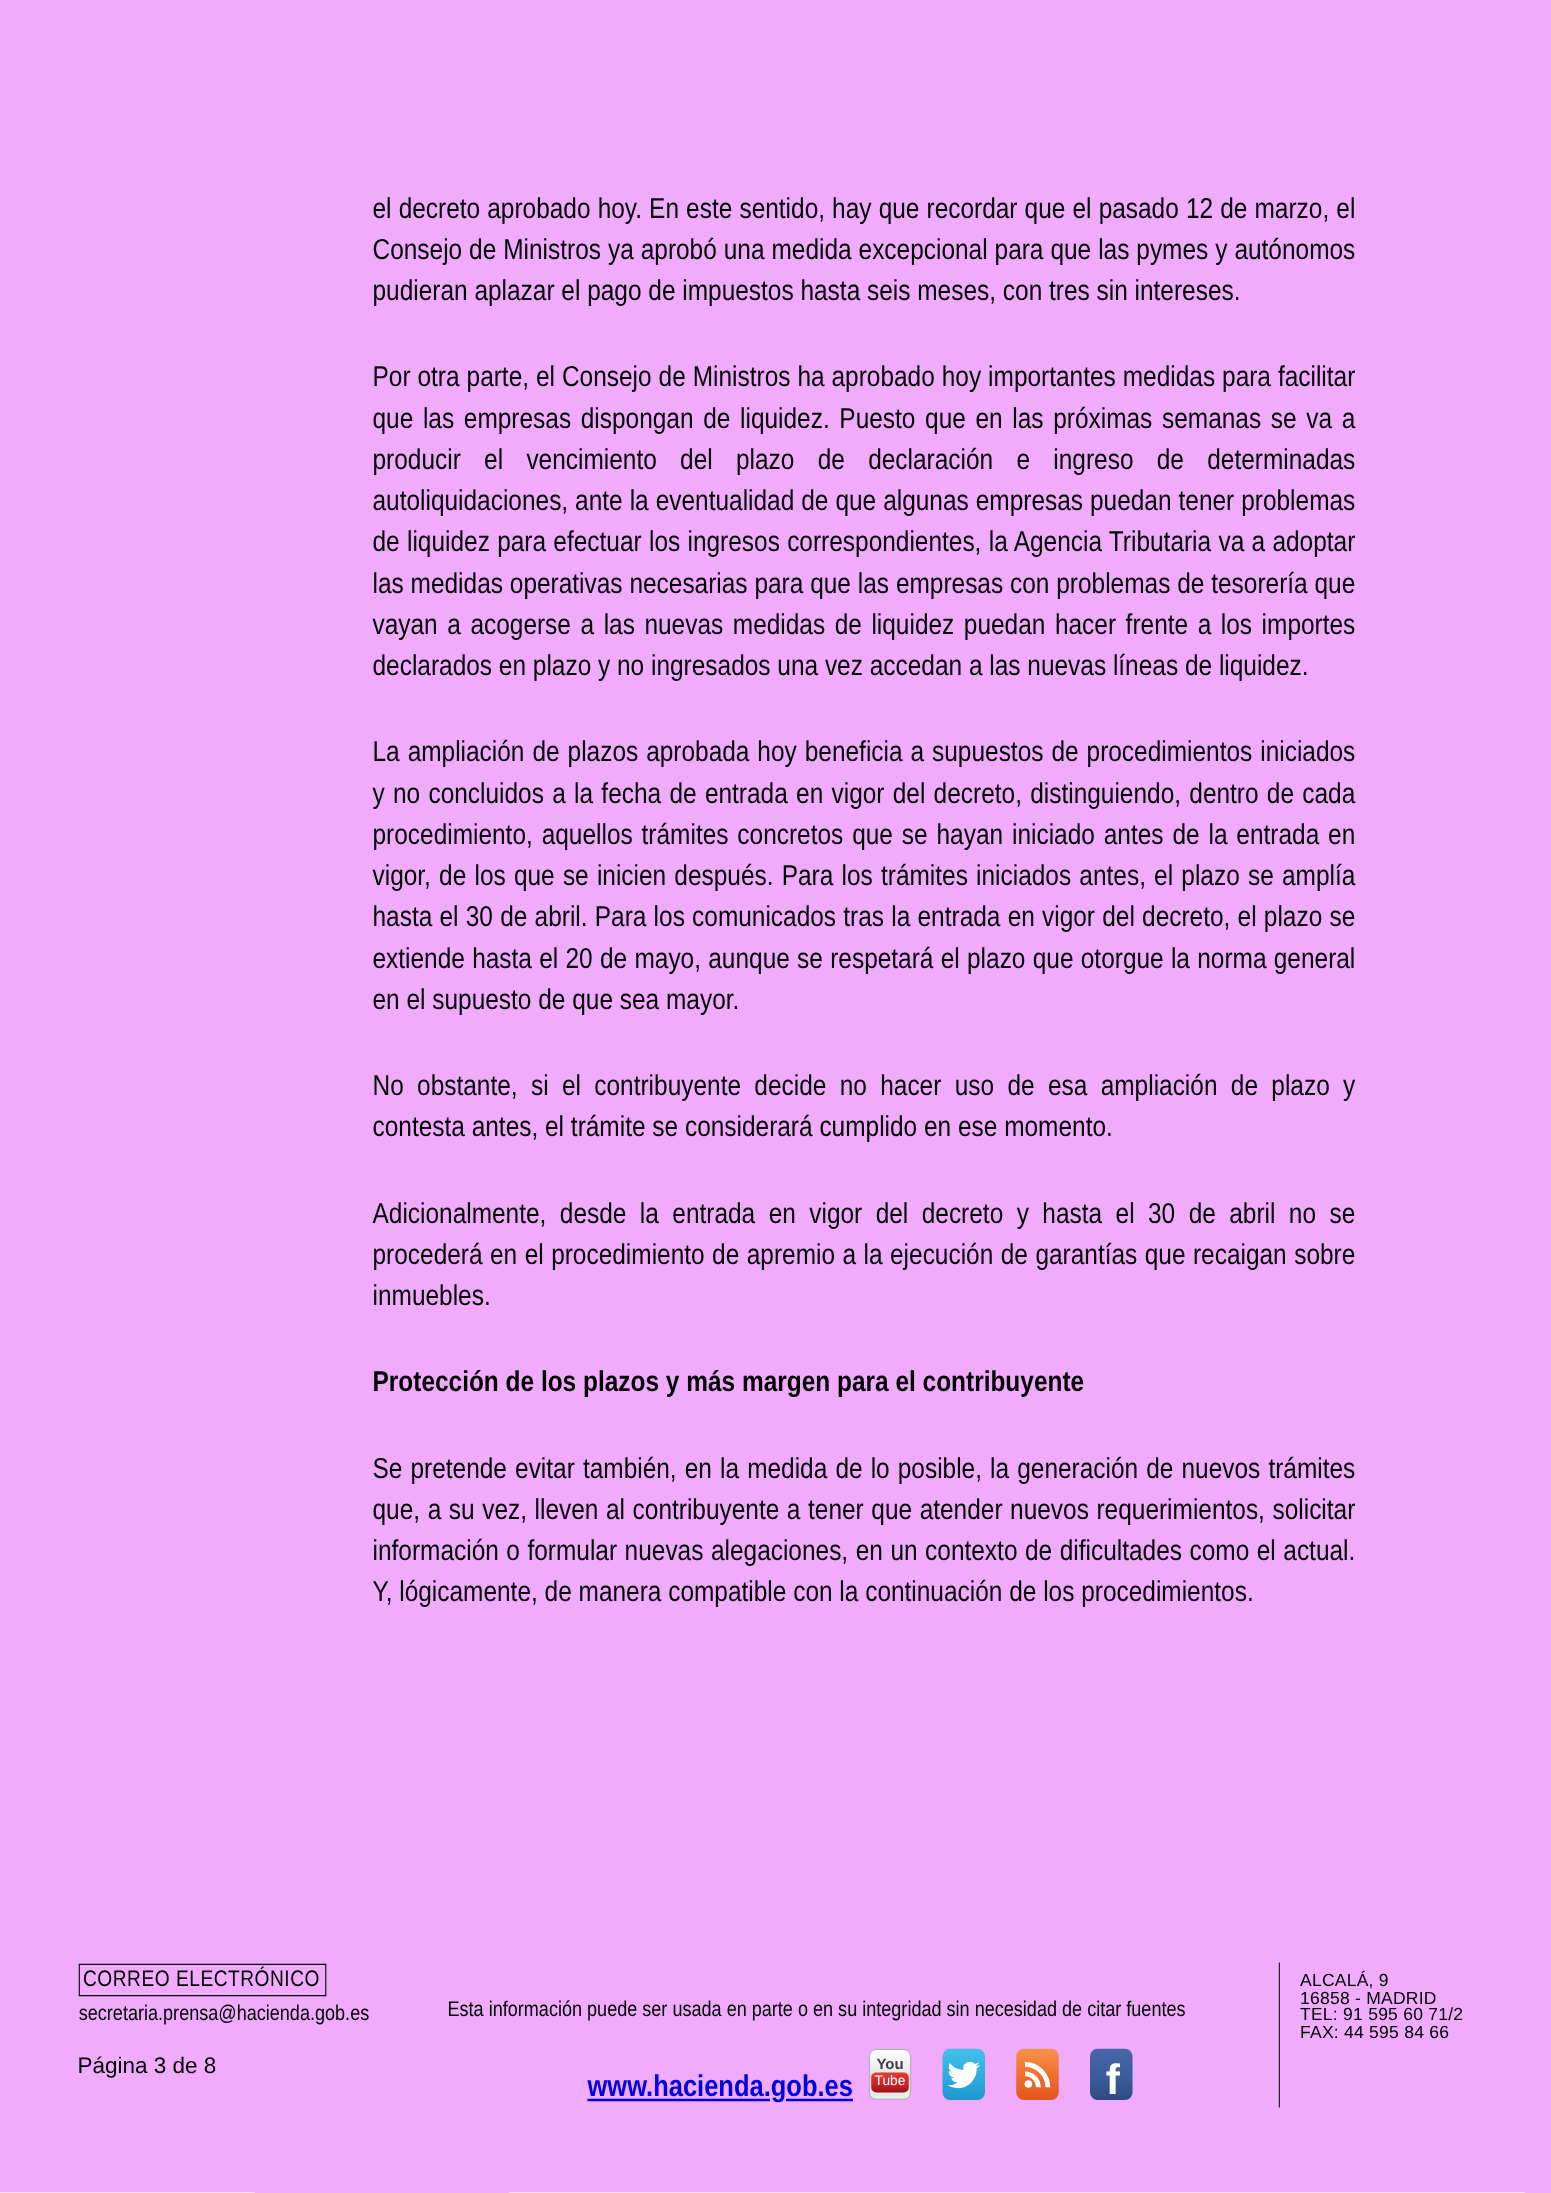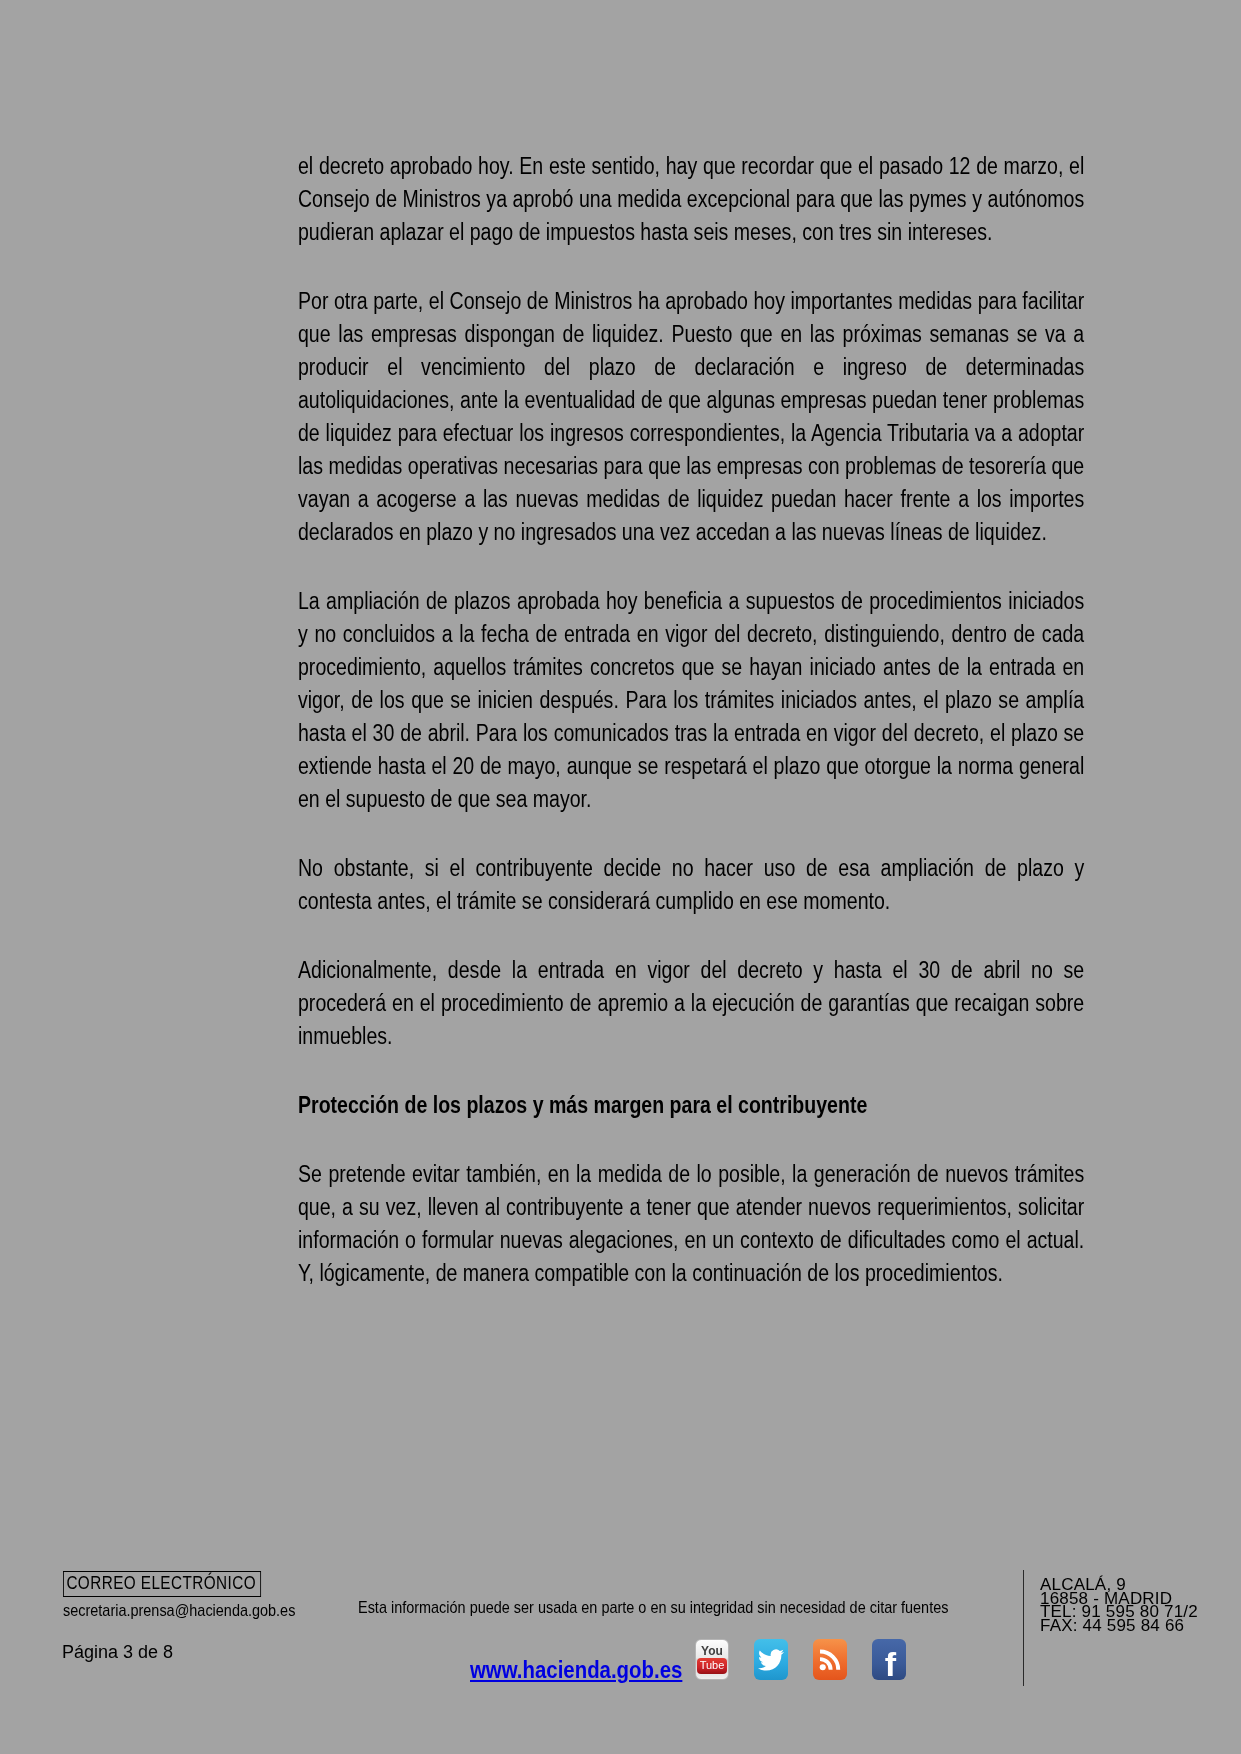--- a/index.html
+++ b/index.html
@@ -11,21 +11,21 @@
     width: 1241px;
     height: 1754px;
     position: relative;
     overflow: hidden;
     font-family: "Liberation Sans", "DejaVu Sans", sans-serif;
     color: #000;
   }
   .page {
     position: absolute;
     inset: 0;
-    background: #a3a3a3;
+    background: #f0abfc;
   }
 
   
   .content {
     position: absolute;
     left: 298px;
     top: 150px;
     width: 925px;
     transform: scaleX(0.85);
     transform-origin: 0 0;
@@ -164,21 +164,21 @@
     left: 1023px;
     top: 1570px;
     width: 1px;
     height: 116px;
     background: #2a2a2a;
   }
   .address-block {
     position: absolute;
     left: 1040px;
     top: 1578px;
-    font-size: 17px;
+    font-size: 14px;
     line-height: 13.5px;
     letter-spacing: 0.2px;
   }
 </style>
 </head>
 <body>
 
 <div class="page">
 
   <div class="content">
@@ -225,17 +225,17 @@
     <div class="sicon fb">
       <span class="fb-f">f</span>
     </div>
   </div>
 
   <div class="footer-divider"></div>
 
   <div class="address-block">
     <div>ALCALÁ, 9</div>
     <div>16858 - MADRID</div>
-    <div>TEL: 91 595 80 71/2</div>
+    <div>TEL: 91 595 60 71/2</div>
     <div>FAX: 44 595 84 66</div>
   </div>
 
 </div>
 
 </body></html>

